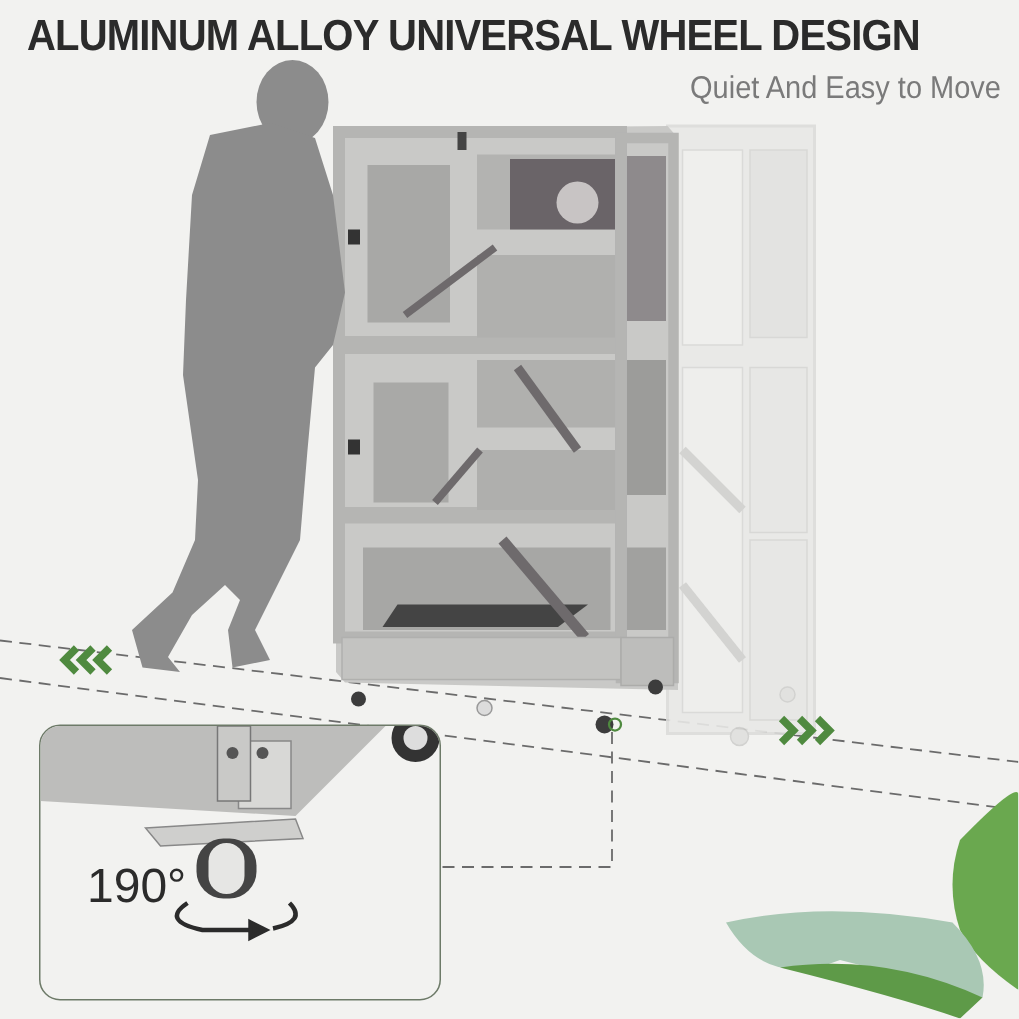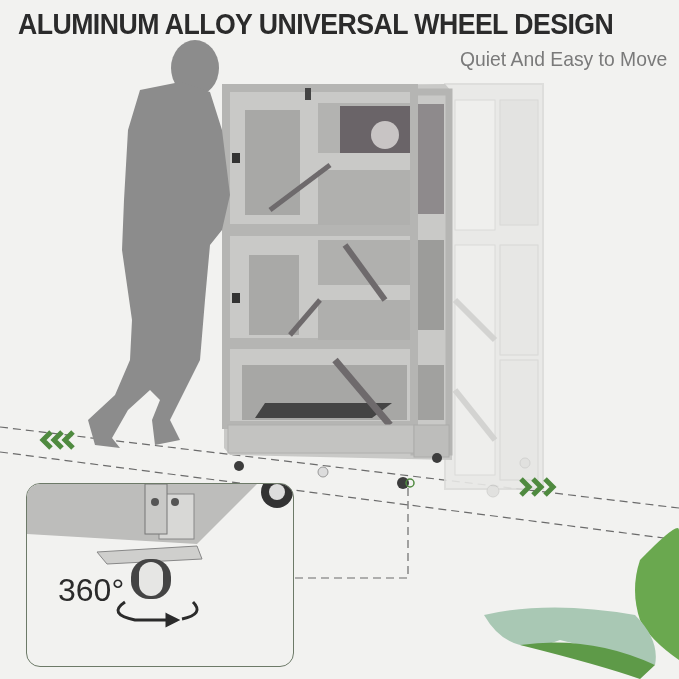--- a/index.html
+++ b/index.html
@@ -116,13 +116,13 @@
     <rect x="112" y="78" width="24" height="34" rx="12" fill="#e6e6e4"></rect>
     <circle cx="250" cy="8" r="16" fill="#333"></circle>
     <circle cx="250" cy="8" r="8" fill="#ddd"></circle>
     <g fill="none" stroke="#2b2b2b" stroke-width="3">
       <path d="M98,118 Q80,130 108,136 L140,136"></path>
       <polygon points="140,131 150,136 140,141" fill="#2b2b2b"></polygon>
       <path d="M155,135 Q178,130 166,118"></path>
     </g>
   </svg>
 </div>
-<div class="label360">360°</div>
+<div class="label360">190°</div>
 
 </body></html>

